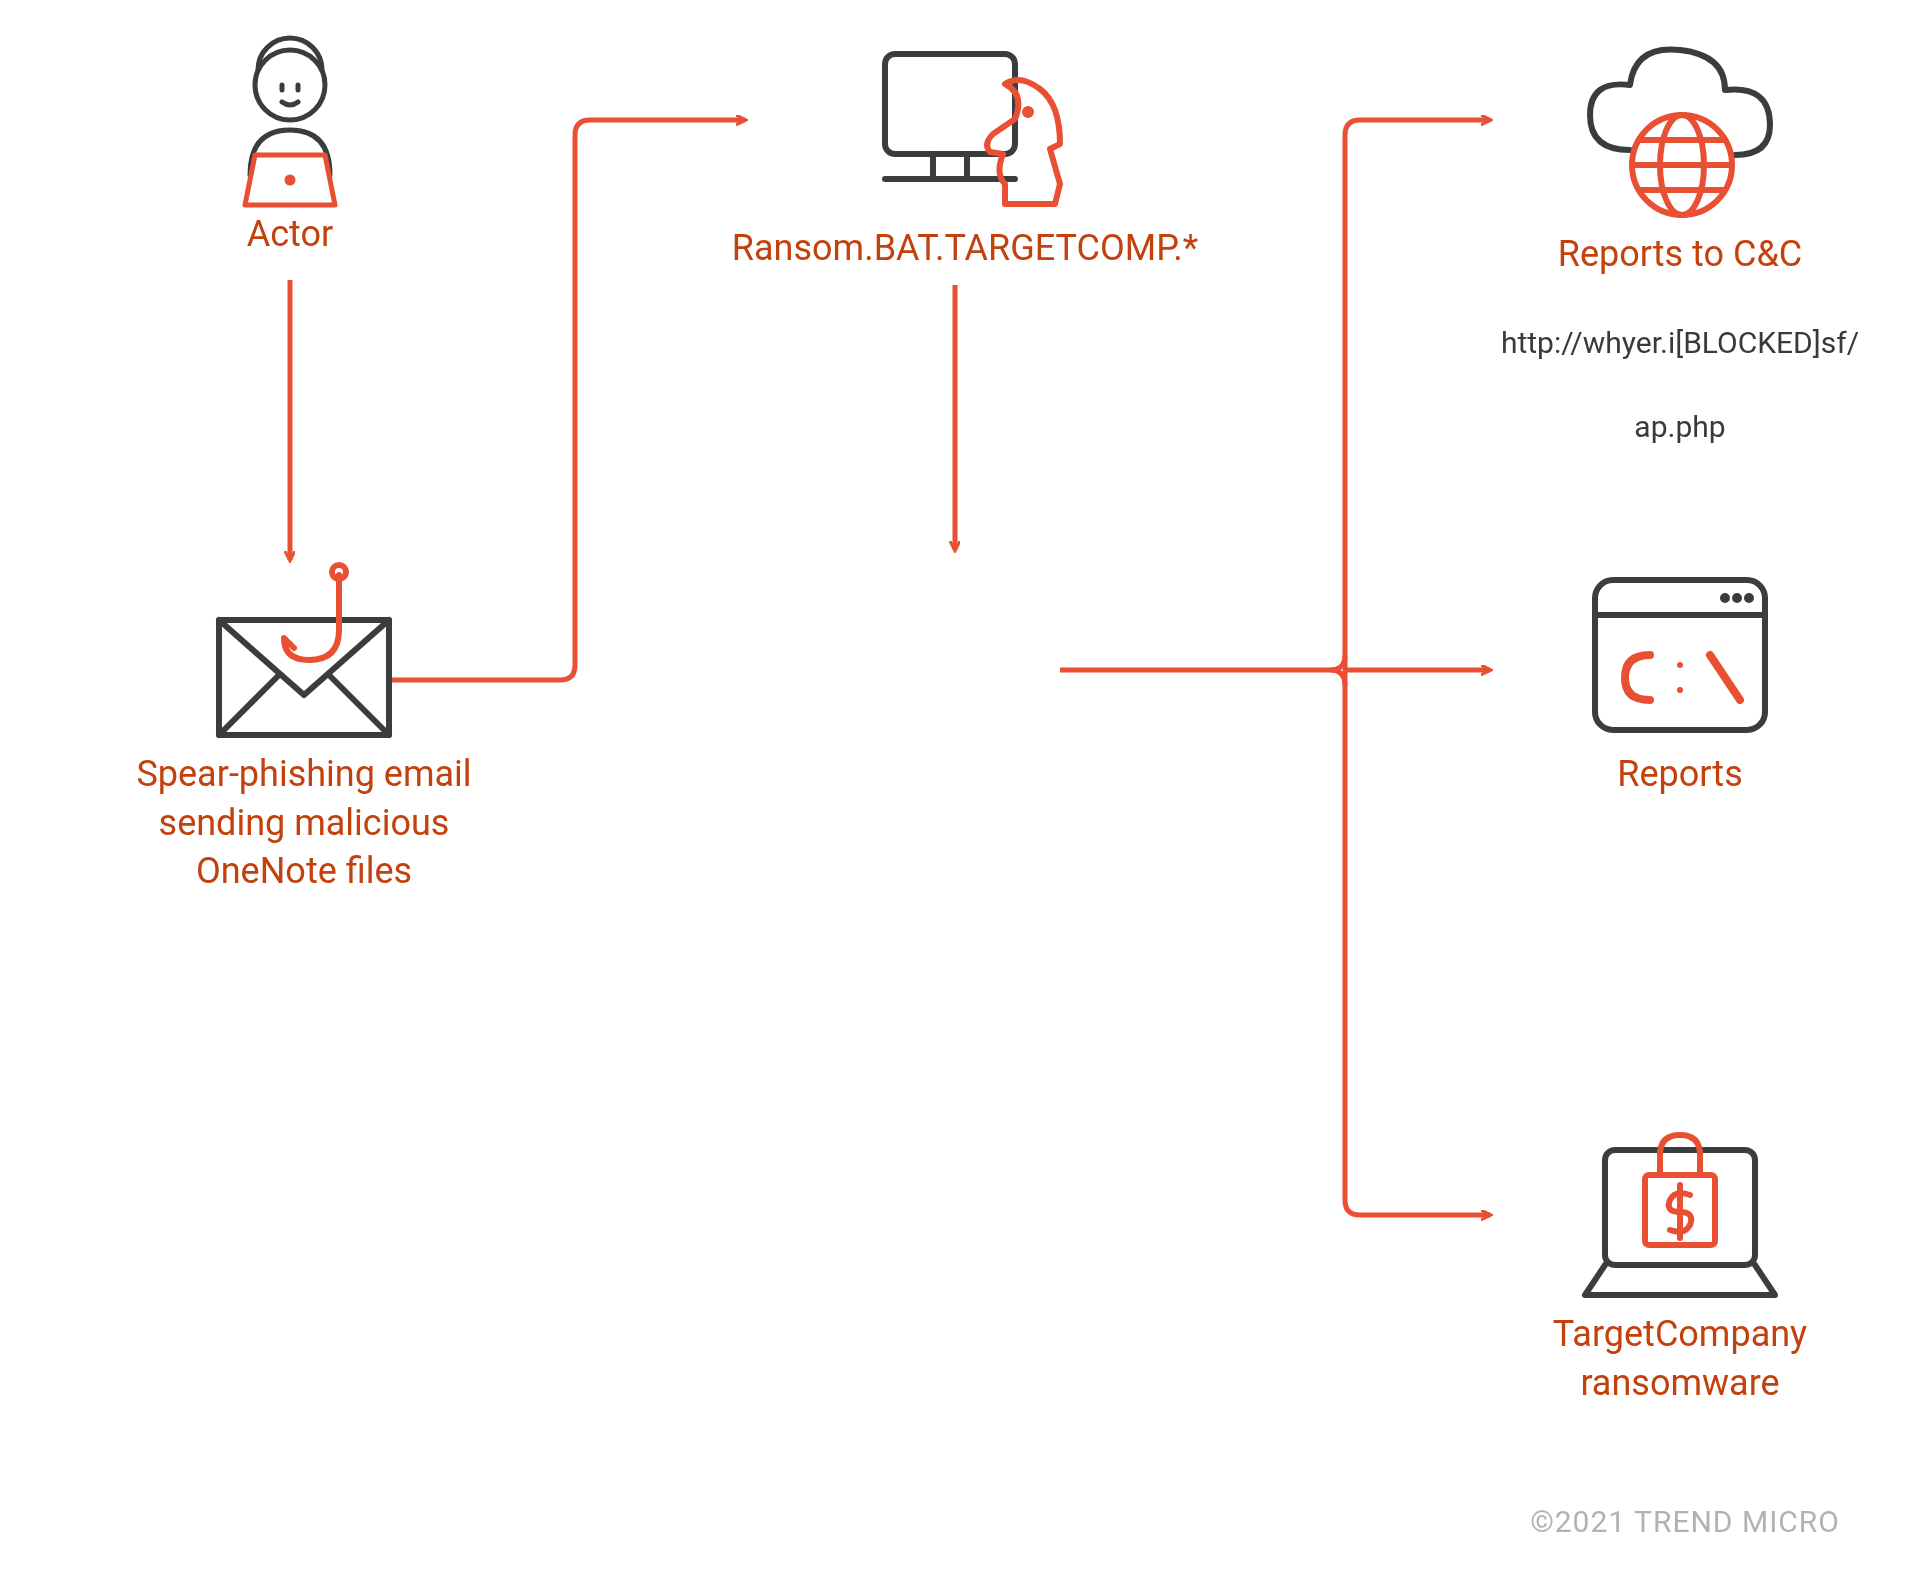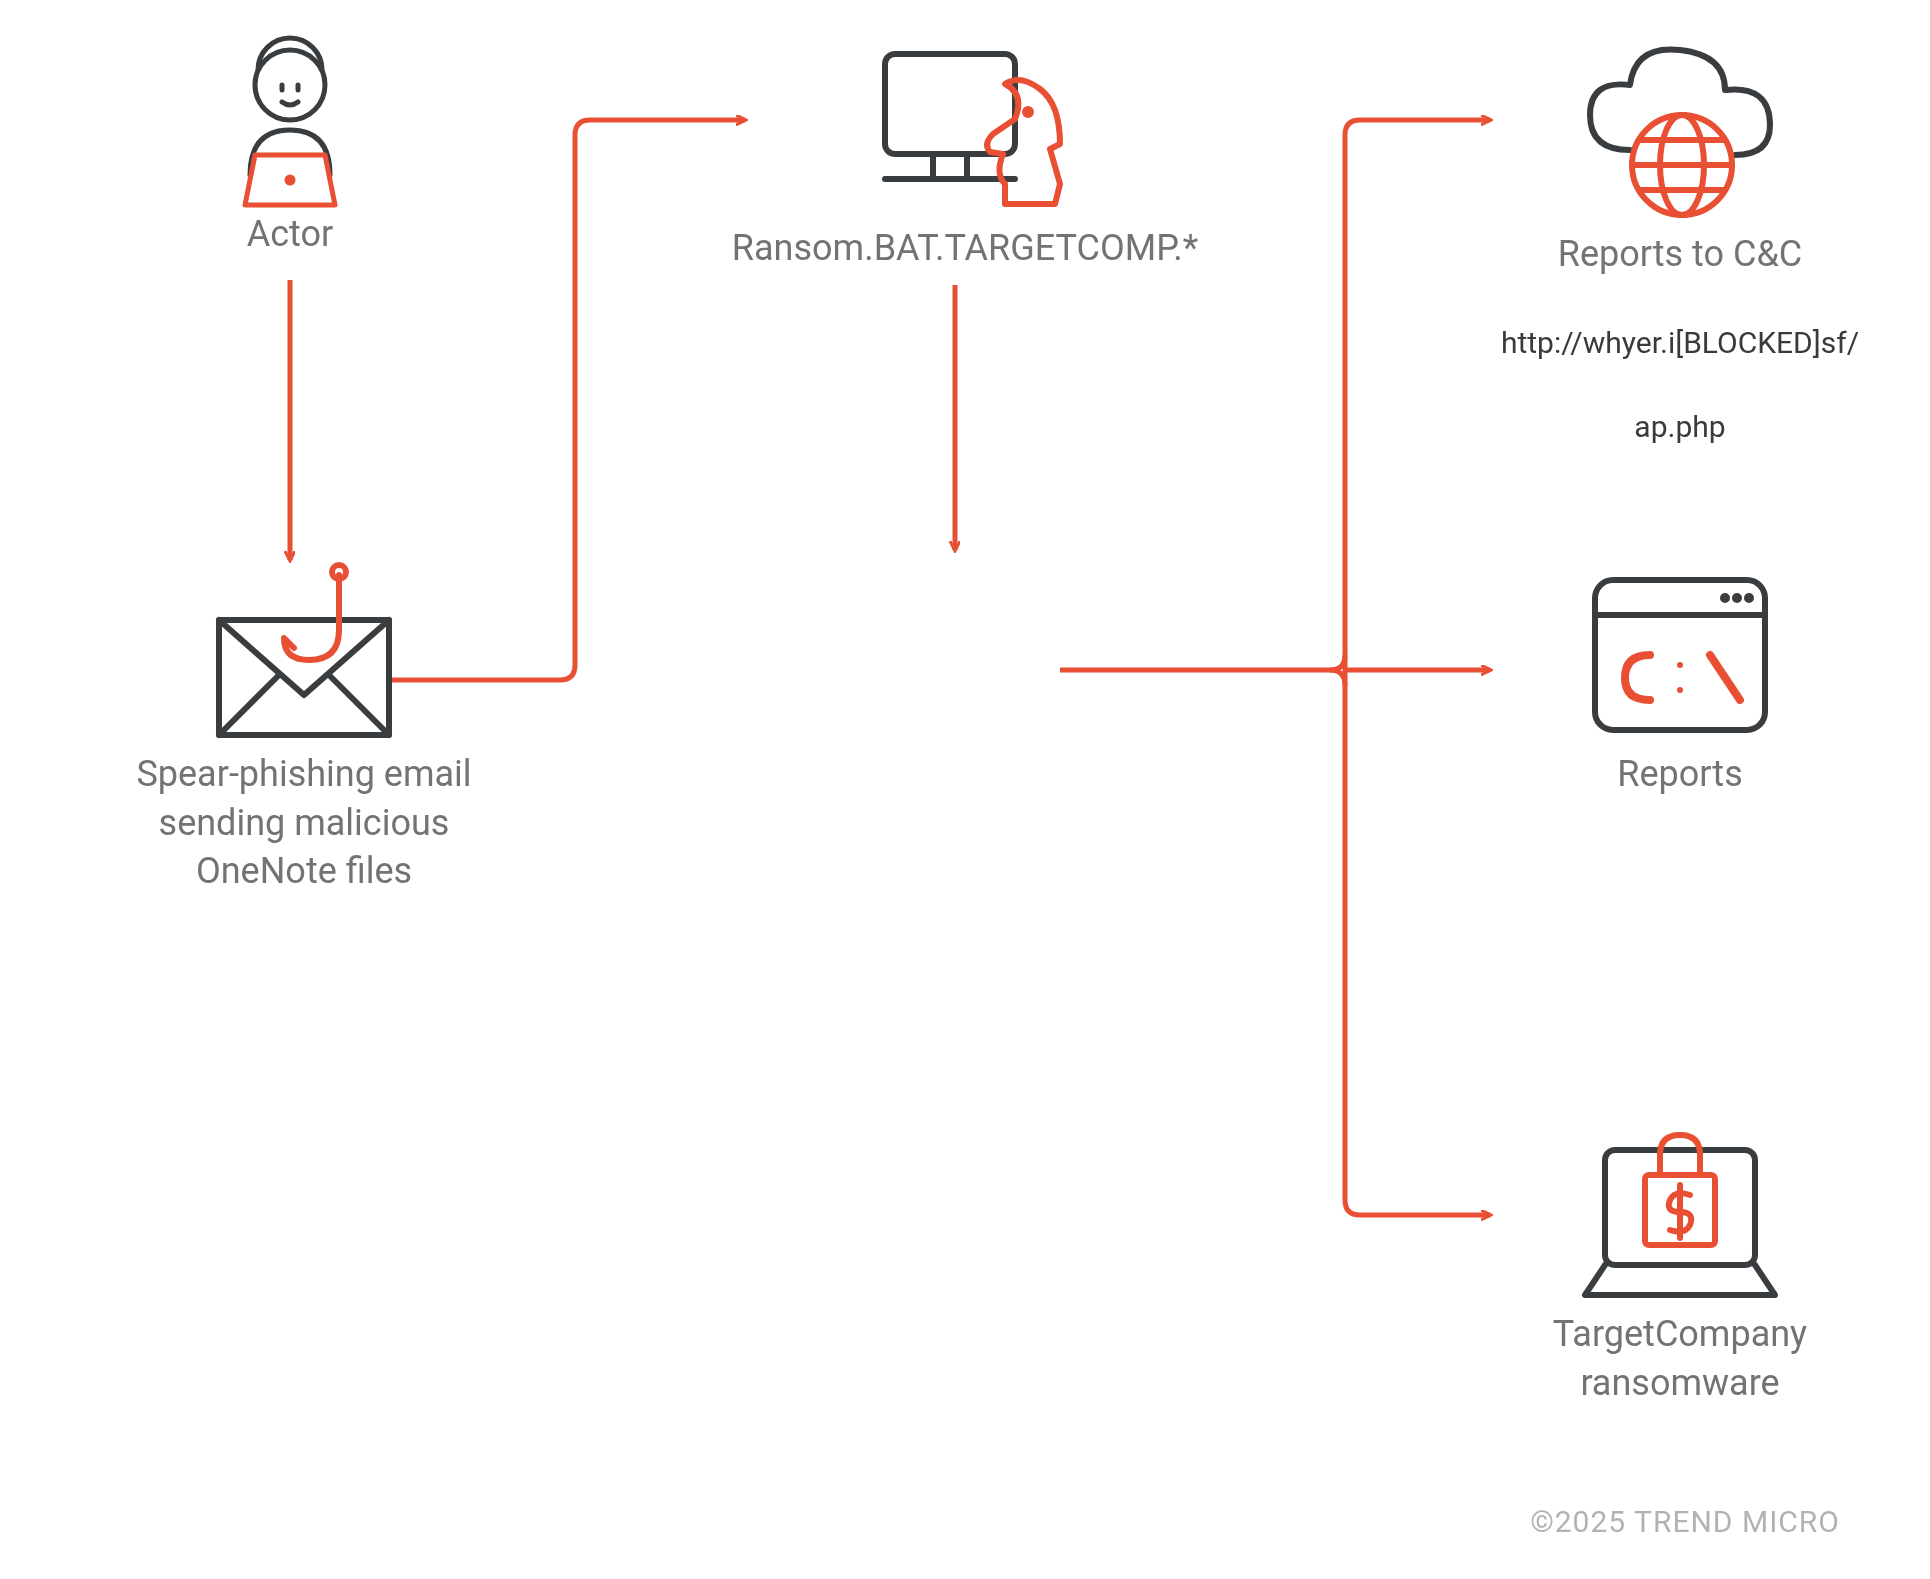--- a/index.html
+++ b/index.html
@@ -14,21 +14,21 @@
     width: 1930px;
     height: 1579px;
   }
   .node {
     position: absolute;
     text-align: center;
   }
   .label {
     font-size: 36px;
     line-height: 1.35;
-    color: #737373;
+    color: #c2410c;
   }
   .sublabel {
     font-size: 30px;
     line-height: 1.35;
     color: #373b3e;
     margin-top: 44px;
   }
   .copyright {
     position: absolute;
     right: 90px;
@@ -174,15 +174,15 @@
         <rect x="80" y="75" width="70" height="70" rx="4"></rect>
         <path d="M95,75 L95,55 Q95,35 115,35 Q135,35 135,55 L135,75"></path>
 
         <path d="M125,95 Q110,90 105,100 Q100,112 115,112 Q130,112 125,125 Q120,135 105,130"></path>
         <line x1="115" y1="85" x2="115" y2="138"></line>
       </g>
     </svg>
     <div class="label">TargetCompany ransomware</div>
   </div>
 
-  <div class="copyright">©2025 TREND MICRO</div>
+  <div class="copyright">©2021 TREND MICRO</div>
 
 </div>
 
 </body></html>

